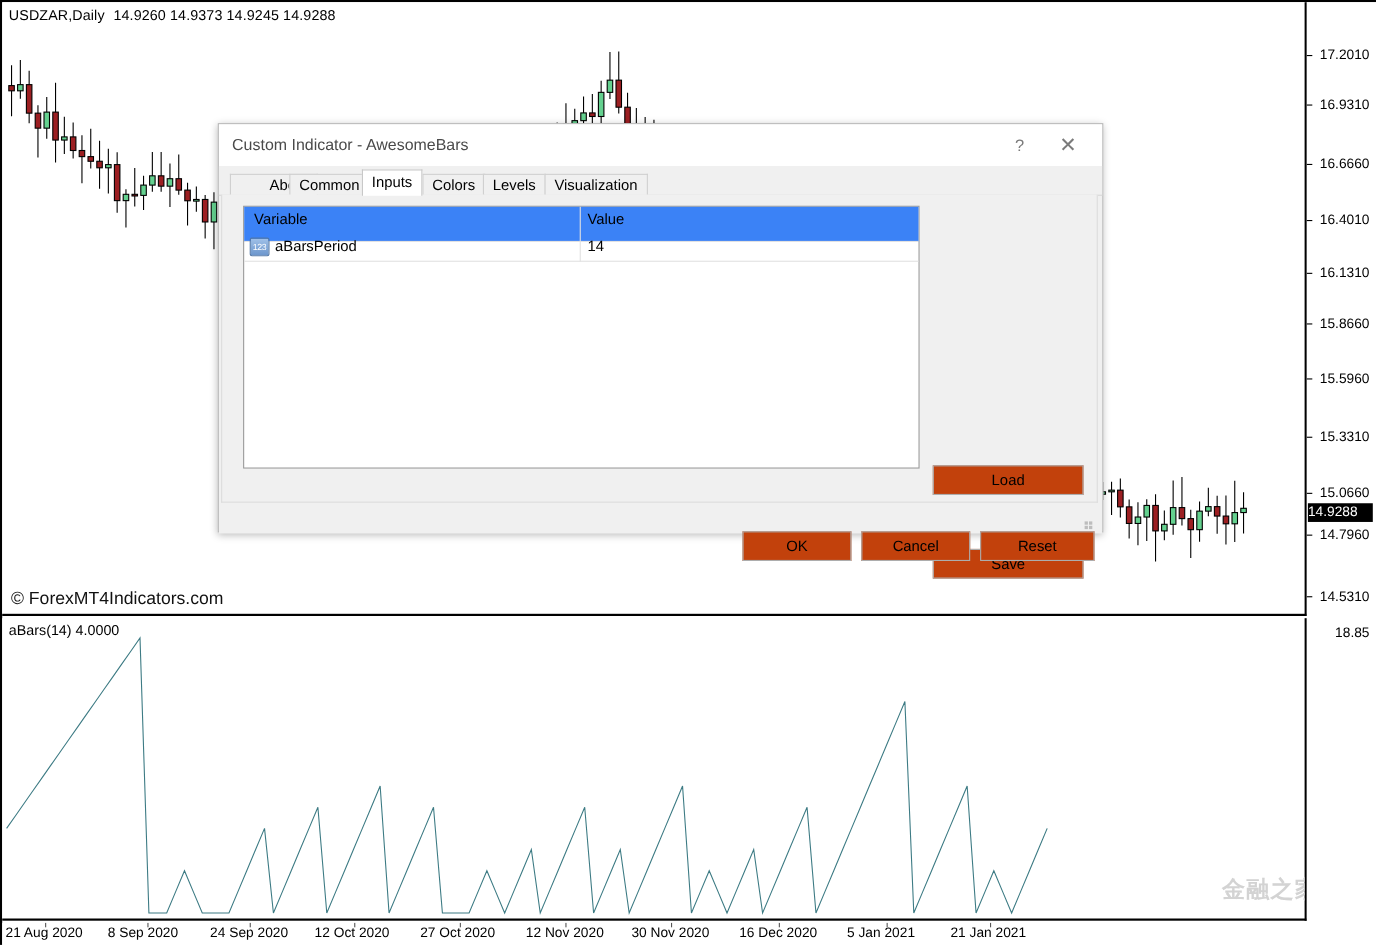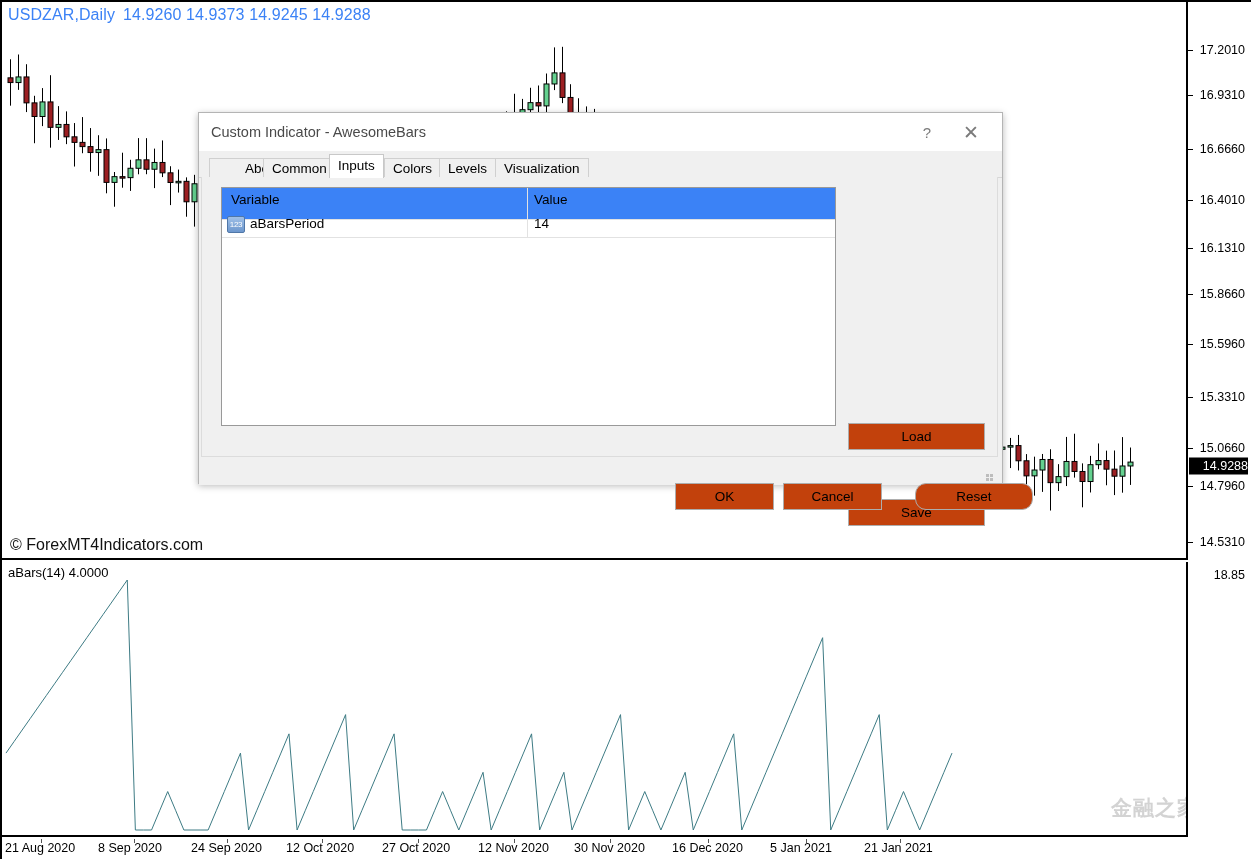--- a/index.html
+++ b/index.html
@@ -56,22 +56,22 @@
   .date-axis {
     position: absolute;
     left: 2px; top: 839px;
     width: 1249px; height: 20px;
     background: #ffffff;
   }
 
   .sym-label {
     position: absolute;
     left: 6px; top: 4px;
-    font-size: 16px;
-    color: #3b82f6;
+    font-size: 13px;
+    color: #000000;
     white-space: nowrap;
     letter-spacing: 0.1px;
   }
   .sym-label .prices { margin-left: 8px; }
 
   .ind-label {
     position: absolute;
     left: 6px; top: 3px;
     font-size: 13px;
     color: #000;
@@ -113,21 +113,21 @@
     width: 5px; height: 1px;
     background: #000;
   }
   .cur-price {
     position: absolute;
     left: 1px;
     width: 59px;
     background: #000;
     color: #fff;
     font-size: 12.5px;
-    text-align: right;
+    text-align: left;
     padding: 1px 0 2px 0;
     transform: translateY(-50%);
     box-sizing: border-box;
   }
   .ind-tick {
     position: absolute;
     right: 6px;
     font-size: 12.5px;
     color: #000;
     white-space: nowrap;
@@ -315,21 +315,21 @@
     text-align: center;
     box-sizing: border-box;
     cursor: default;
     font-family: "Liberation Sans", sans-serif;
   }
   .btn-load { left: 646px; top: 246px; width: 137px; height: 27px; line-height: 25px; }
   .btn-save { left: 646px; top: 286px; width: 137px; height: 27px; line-height: 25px; margin-top: 36px; }
 
   .btn-ok     { left: 476px; top: 332px; width: 99px; height: 27px; line-height: 25px; }
   .btn-cancel { left: 584px; top: 332px; width: 99px; height: 27px; line-height: 25px; }
-  .btn-reset  { left: 716px; top: 332px; width: 118px; height: 27px; line-height: 25px; border-radius: 11px; }
+  .btn-reset  { left: 692px; top: 332px; width: 104px; height: 27px; line-height: 25px; }
 
   .resize-grip {
     position: absolute;
     right: 5px; bottom: 4px;
     width: 11px; height: 11px;
   }
   .resize-grip i {
     position: absolute;
     width: 3px; height: 3px;
     background: #bdbdbd;

